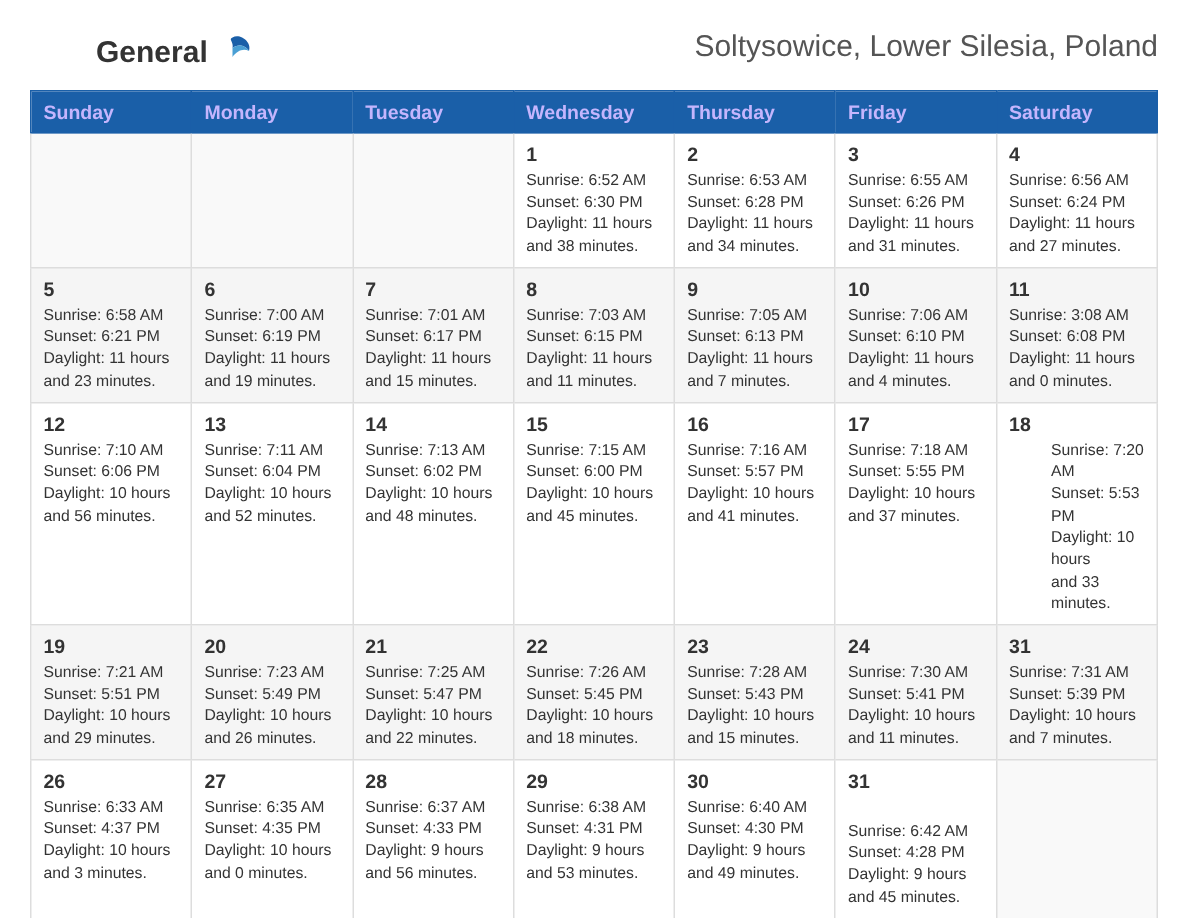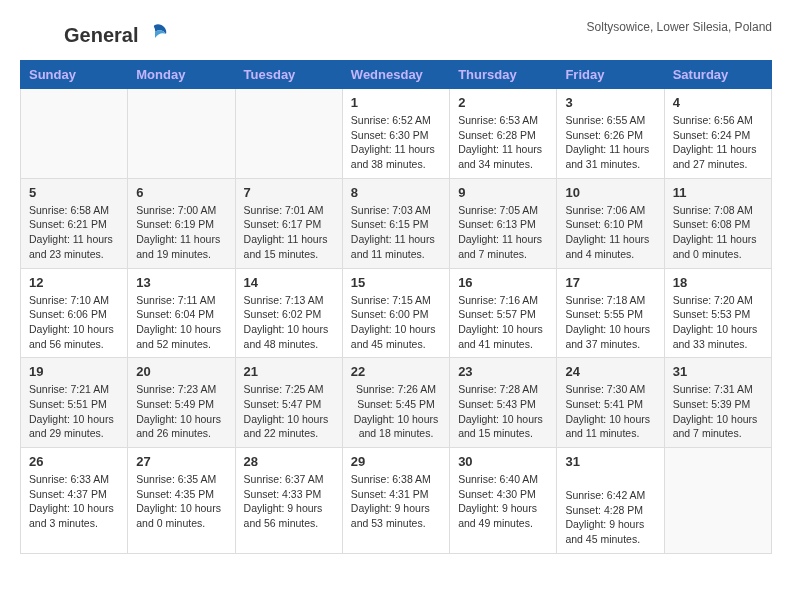--- a/index.html
+++ b/index.html
@@ -29,21 +29,21 @@
     .title-area {
       text-align: right;
     }
     .month-title {
       font-size: 36px;
       font-weight: bold;
       color: #333;
       line-height: 1.1;
     }
     .location {
-      font-size: 12px;
+      font-size: 20px;
       color: #555;
     }
     .calendar {
       width: 100%;
       border-collapse: collapse;
       border: 1px solid #ccc;
     }
     .calendar th {
       background-color: #1a5fa8;
       color: #c4b5fd;
@@ -183,21 +183,21 @@
         </td>
         <td>
           <div class="day-number">10</div>
           <div class="day-info" style="white-space: pre-line;">Sunrise: 7:06 AM
 Sunset: 6:10 PM
 Daylight: 11 hours
 and 4 minutes.</div>
         </td>
         <td>
           <div class="day-number">11</div>
-          <div class="day-info" style="white-space: pre-line;">Sunrise: 7:08 AM
+          <div class="day-info" style="white-space: pre-line;">Sunrise: 3:08 AM
 Sunset: 6:08 PM
 Daylight: 11 hours
 and 0 minutes.</div>
         </td>
       </tr>
       <tr class="row-bg-white">
         <td>
           <div class="day-number">12</div>
           <div class="day-info" style="white-space: pre-line;">Sunrise: 7:10 AM
 Sunset: 6:06 PM
@@ -234,21 +234,21 @@
         </td>
         <td>
           <div class="day-number">17</div>
           <div class="day-info" style="white-space: pre-line;">Sunrise: 7:18 AM
 Sunset: 5:55 PM
 Daylight: 10 hours
 and 37 minutes.</div>
         </td>
         <td>
           <div class="day-number">18</div>
-          <div class="day-info" style="white-space: pre-line;">Sunrise: 7:20 AM
+          <div class="day-info" style="white-space: pre-line; margin-left: 28px;">Sunrise: 7:20 AM
 Sunset: 5:53 PM
 Daylight: 10 hours
 and 33 minutes.</div>
         </td>
       </tr>
       <tr class="row-bg-light">
         <td>
           <div class="day-number">19</div>
           <div class="day-info" style="white-space: pre-line;">Sunrise: 7:21 AM
 Sunset: 5:51 PM
@@ -264,21 +264,21 @@
         </td>
         <td>
           <div class="day-number">21</div>
           <div class="day-info" style="white-space: pre-line;">Sunrise: 7:25 AM
 Sunset: 5:47 PM
 Daylight: 10 hours
 and 22 minutes.</div>
         </td>
         <td>
           <div class="day-number">22</div>
-          <div class="day-info" style="white-space: pre-line; text-align: center;">Sunrise: 7:26 AM
+          <div class="day-info" style="white-space: pre-line;">Sunrise: 7:26 AM
 Sunset: 5:45 PM
 Daylight: 10 hours
 and 18 minutes.</div>
         </td>
         <td>
           <div class="day-number">23</div>
           <div class="day-info" style="white-space: pre-line;">Sunrise: 7:28 AM
 Sunset: 5:43 PM
 Daylight: 10 hours
 and 15 minutes.</div>

